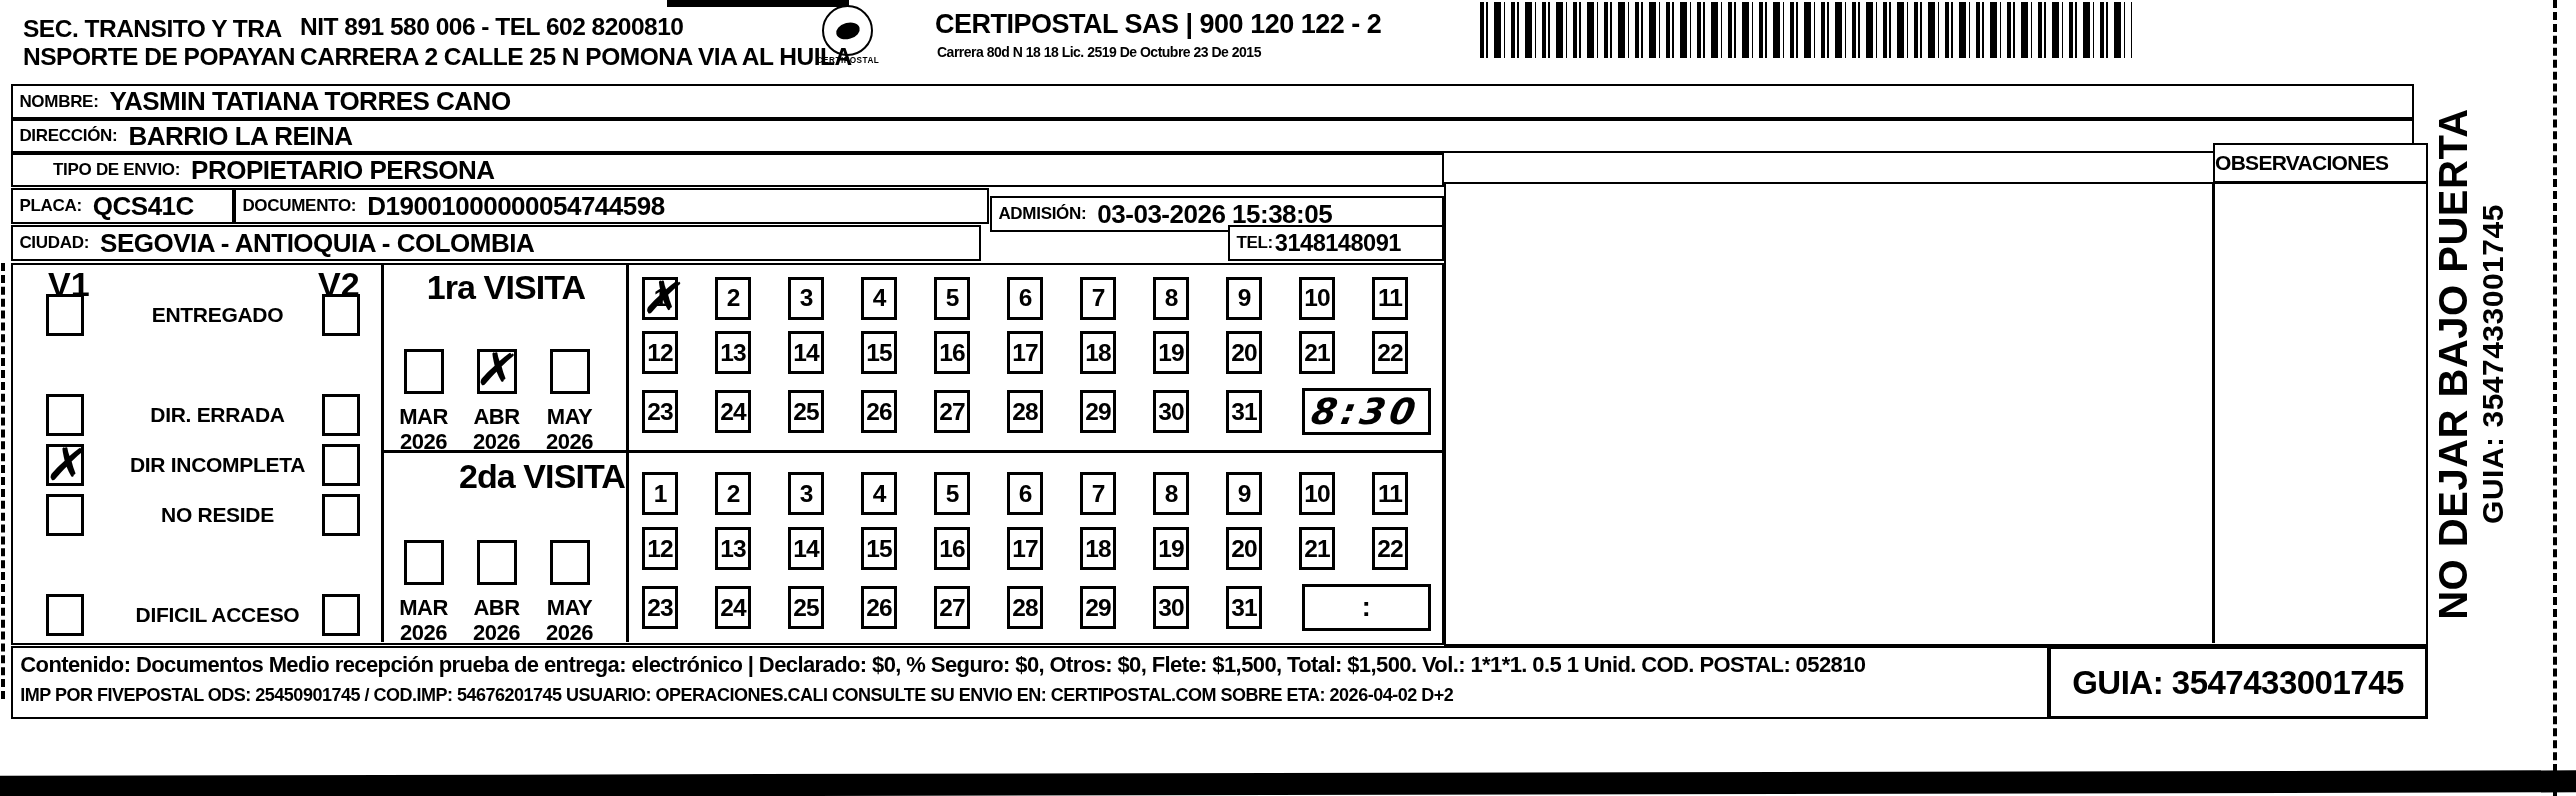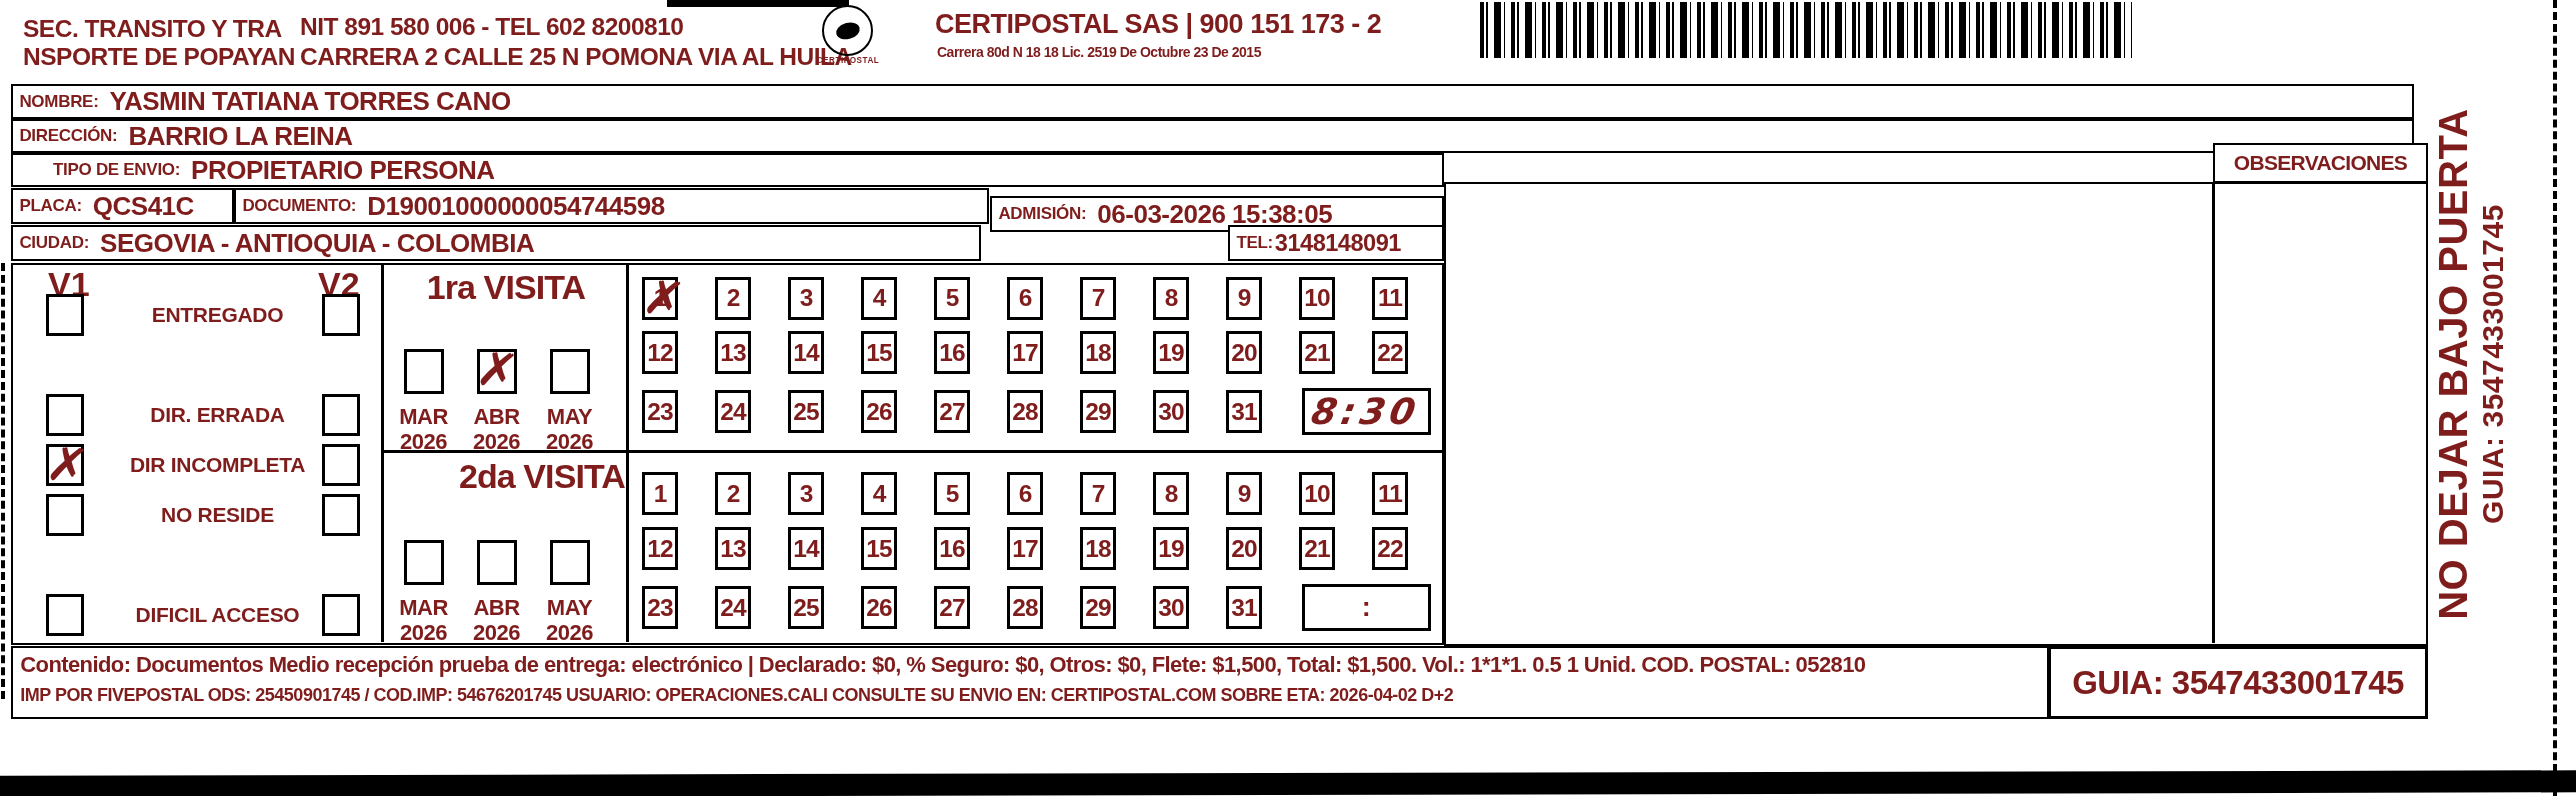--- a/index.html
+++ b/index.html
@@ -1,17 +1,17 @@
 <!DOCTYPE html>
 <html style="font-size:14.5px"><head>
 <meta charset="utf-8">
 <style>
   html,body{margin:0;padding:0;background:#fff;}
   #scan{position:relative;width:2576px;height:796px;background:#fff;overflow:hidden;
-        font-family:"Liberation Sans",sans-serif;color:#7f1d1d;}
+        font-family:"Liberation Sans",sans-serif;color:#000000;}
   .abs{position:absolute;}
   .box{position:absolute;border:2.7px solid #000;background:#fff;box-sizing:border-box;}
   .row{display:flex;align-items:center;gap:11px;padding-left:6.4px;overflow:hidden;}
   .lbl{font-weight:700;font-size:17px;white-space:nowrap;letter-spacing:-0.3px;}
   .val{font-weight:700;font-size:26px;white-space:nowrap;letter-spacing:-0.5px;}
   .hdr-bold{font-weight:700;letter-spacing:-0.5px;white-space:nowrap;}
   .cb{position:absolute;width:38px;height:42px;border:3.6px solid #000;box-sizing:border-box;background:#fff;}
   .mark{position:absolute;left:-7.3px;top:-11px;width:51px;height:58px;display:flex;align-items:center;justify-content:center;
         font-family:"DejaVu Sans",sans-serif;font-size:49px;font-weight:700;transform:rotate(9deg);pointer-events:none;}
   .status-row{position:absolute;left:0;width:381px;height:50px;}
@@ -58,21 +58,21 @@
     <div>NSPORTE DE POPAYAN</div>
   </div>
   <div class="abs hdr-bold" style="left:300px;top:11.8px;font-size:24.5px;line-height:30px;">
     <div>NIT 891 580 006 - TEL 602 8200810</div>
     <div>CARRERA 2 CALLE 25 N POMONA VIA AL HUILA</div>
   </div>
   <div id="logo">
       <div id="logo-inner"></div>
     </div>
   <div id="logo-caption">CERTIPOSTAL</div>
-  <div class="abs hdr-bold" style="left:935px;top:9px;font-size:27px;">CERTIPOSTAL SAS | 900 151 173 - 2</div>
+  <div class="abs hdr-bold" style="left:935px;top:9px;font-size:27px;">CERTIPOSTAL SAS | 900 120 122 - 2</div>
   <div class="abs hdr-bold" style="left:937px;top:44px;font-size:14px;">Carrera 80d N 18 18  Lic. 2519 De Octubre 23 De 2015</div>
   <div id="barcode"></div>
 
   <div class="box row" style="left:11px;top:84px;width:2403px;height:35px;">
     <span class="lbl">NOMBRE:</span>
     <span class="val">YASMIN TATIANA TORRES CANO</span>
   </div>
   <div class="box row" style="left:11px;top:119px;width:2403px;height:34px;">
     <span class="lbl">DIRECCIÓN:</span>
     <span class="val">BARRIO LA REINA</span>
@@ -85,33 +85,33 @@
   <div class="box row" style="left:11px;top:188px;width:223px;height:36px;">
     <span class="lbl">PLACA:</span>
     <span class="val">QCS41C</span>
   </div>
   <div class="box row" style="left:234px;top:188px;width:755px;height:36px;">
     <span class="lbl">DOCUMENTO:</span>
     <span class="val">D19001000000054744598</span>
   </div>
   <div class="box row" style="left:990px;top:196px;width:454px;height:36px;">
     <span class="lbl">ADMISIÓN:</span>
-    <span class="val">06-03-2026 15:38:05</span>
+    <span class="val">03-03-2026 15:38:05</span>
   </div>
 
   <div class="box row" style="left:11px;top:225px;width:970px;height:36px;">
     <span class="lbl">CIUDAD:</span>
     <span class="val">SEGOVIA - ANTIOQUIA - COLOMBIA</span>
   </div>
   <div class="box row" style="left:1228px;top:225px;width:216px;height:36px;gap:1.8px;">
     <span class="lbl">TEL:</span>
     <span class="val" style="font-size:23.6px;">3148148091</span>
   </div>
 
-  <div class="box" style="left:2213px;top:143px;width:215px;height:40px;display:flex;align-items:center;justify-content:center;">
+  <div class="box" style="left:2213px;top:143px;width:215px;height:40px;display:flex;align-items:center;justify-content:flex-start;">
     <span style="font-weight:700;font-size:21px;letter-spacing:-0.7px;">OBSERVACIONES</span>
   </div>
   <div class="box" style="left:1444px;top:182px;width:984px;height:464px;">
     <div class="vline" style="left:766px;top:0;height:459px;"></div>
   </div>
 
   <div class="box" style="left:11px;top:263px;width:1433px;height:382px;">
     <div class="vline" style="left:368px;top:0;height:377px;"></div>
     <div class="vline" style="left:613px;top:0;height:377px;"></div>
     <div class="hline" style="left:368px;top:185px;width:1062px;"></div>

